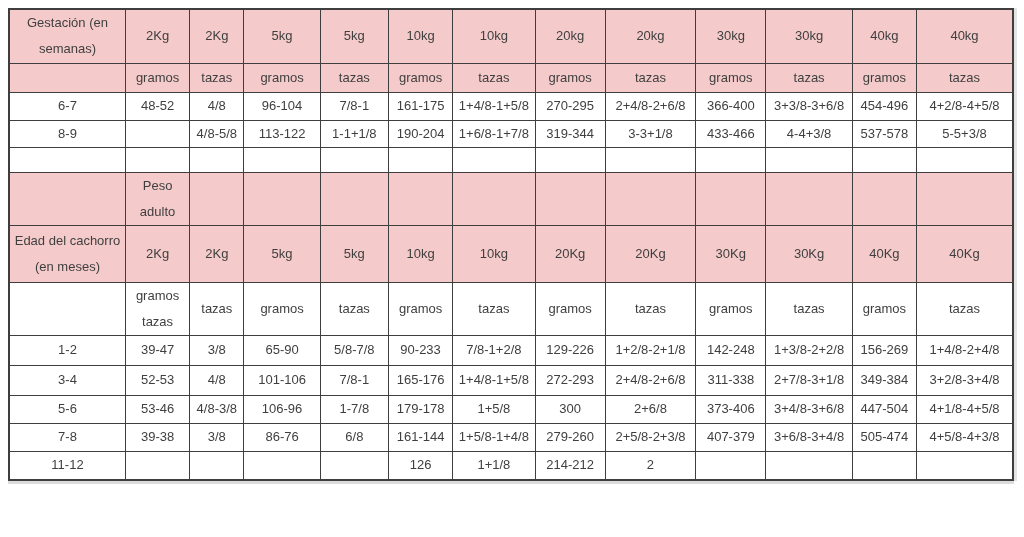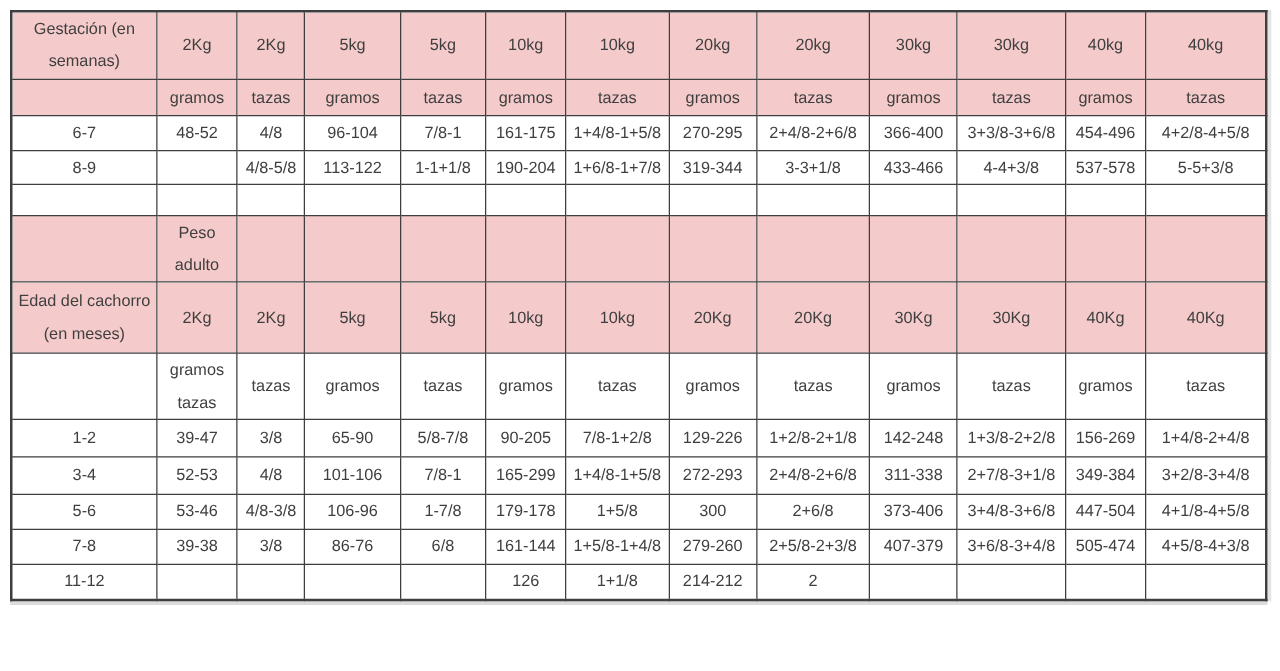--- a/index.html
+++ b/index.html
@@ -190,36 +190,36 @@
           <td>tazas</td>
           <td>gramos</td>
           <td>tazas</td>
         </tr>
         <tr class="row-white" style="height: 30px;">
           <td>1-2</td>
           <td>39-47</td>
           <td>3/8</td>
           <td>65-90</td>
           <td>5/8-7/8</td>
-          <td>90-205</td>
+          <td>90-233</td>
           <td>7/8-1+2/8</td>
           <td>129-226</td>
           <td>1+2/8-2+1/8</td>
           <td>142-248</td>
           <td>1+3/8-2+2/8</td>
           <td>156-269</td>
           <td>1+4/8-2+4/8</td>
         </tr>
         <tr class="row-white" style="height: 30px;">
           <td>3-4</td>
           <td>52-53</td>
           <td>4/8</td>
           <td>101-106</td>
           <td>7/8-1</td>
-          <td>165-299</td>
+          <td>165-176</td>
           <td>1+4/8-1+5/8</td>
           <td>272-293</td>
           <td>2+4/8-2+6/8</td>
           <td>311-338</td>
           <td>2+7/8-3+1/8</td>
           <td>349-384</td>
           <td>3+2/8-3+4/8</td>
         </tr>
         <tr class="row-white" style="height: 28px;">
           <td>5-6</td>

